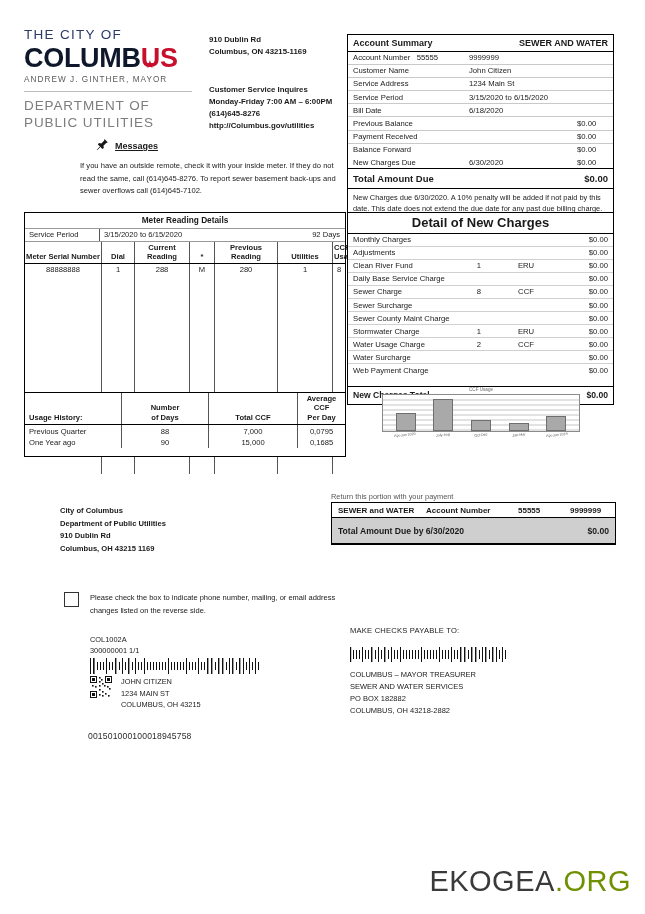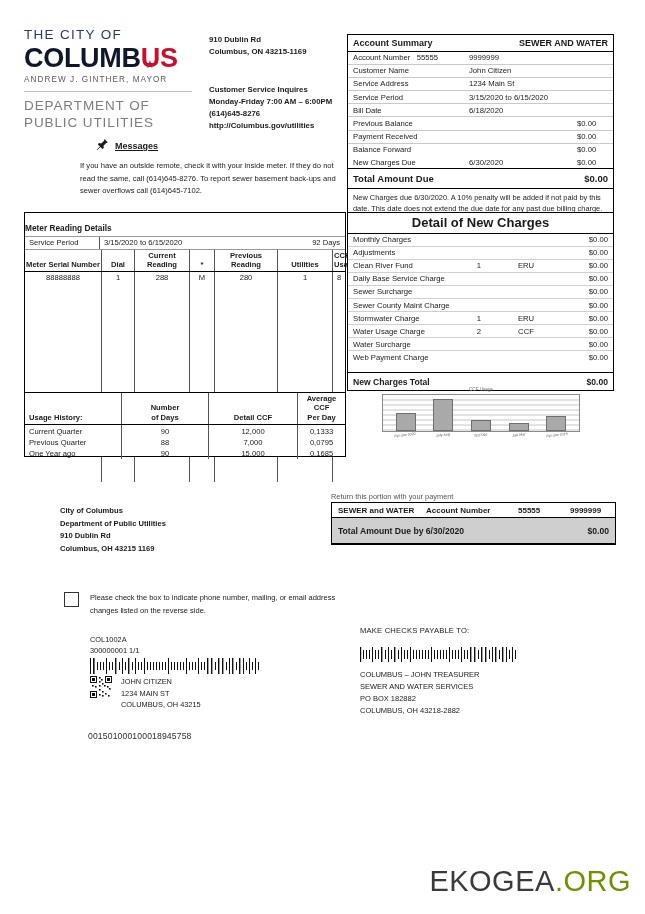--- a/index.html
+++ b/index.html
@@ -78,22 +78,22 @@
     padding:4px 5px;border-top:1.4px solid #000;border-bottom:1.4px solid #000;
   }
   .as-total span{font-size:9.5px;font-weight:bold;}
   .as-note{
     padding:3px 5px 4px 5px;font-size:7.4px;line-height:1.5;
   }
 
   
   #meter-box{left:24px;top:212px;width:322px;height:245px;}
   .mr-title{
-    text-align:left;font-size:8.3px;font-weight:bold;
-    padding:2px 0 2.5px 0;border-bottom:0.8px solid #999;margin-top:8px;
+    text-align:center;font-size:8.3px;font-weight:bold;
+    padding:2px 0 2.5px 0;border-bottom:0.8px solid #999;
   }
   .mr-period{
     display:flex;font-size:7.6px;border-bottom:0.8px solid #999;
   }
   .mr-period .p1{width:74px;padding:1.5px 4px;box-sizing:border-box;}
   .mr-period .p2{flex:1;padding:1.5px 4px;box-sizing:border-box;border-left:0.9px solid #555;}
   .mr-period .p3{padding:1.5px 5px 1.5px 0;text-align:right;}
   .mtbl{width:100%;border-collapse:collapse;table-layout:fixed;}
   .mtbl th{
     font-size:7.6px;font-weight:bold;text-align:center;
@@ -190,21 +190,21 @@
 
   
   #cust-block{left:90px;top:634px;}
   .cust-code{font-size:7.4px;line-height:1.5;}
   .barcode{height:16px;margin:2px 0 2px 0;}
   .qr{width:22px;height:22px;}
   .cust-addr{font-size:7.4px;line-height:1.55;}
   #bottom-number{left:88px;top:731px;font-size:8.6px;letter-spacing:0.15px;color:#2b2b2b;}
 
   
-  #checks-block{left:360px;top:626px;}
+  #checks-block{left:350px;top:626px;}
   .ck-title{font-size:7.6px;letter-spacing:0.2px;}
   .ck-addr{font-size:7.5px;line-height:1.62;}
 
   
   #ekogea{right:14px;bottom:16px;font-size:29px;letter-spacing:0.5px;}
   #ekogea .dark{color:#3a3a3a;}
   #ekogea .green{color:#6f9000;}
 </style>
 </head>
 <body>
@@ -438,28 +438,22 @@
   </tbody>
     </table>
 </div>
 
 <div class="abs box" id="usage-box">
   <table class="utbl">
     <tbody>
         <tr class="hdr">
       <th style="width:88px">Usage History:</th>
       <th class="c" style="width:78px">Number<br>of Days</th>
-      <th class="c" style="width:80px">Detail CCF</th>
+      <th class="c" style="width:80px">Total CCF</th>
       <th class="c">Average CCF<br>Per Day</th>
-    </tr>
-    <tr>
-      <td>Current Quarter</td>
-      <td class="c">90</td>
-      <td class="c">12,000</td>
-      <td class="c">0,1333</td>
     </tr>
     <tr>
       <td>Previous Quarter</td>
       <td class="c">88</td>
       <td class="c">7,000</td>
       <td class="c">0,0795</td>
     </tr>
     <tr>
       <td>One Year ago</td>
       <td class="c">90</td>
@@ -489,20 +483,26 @@
     <tr>
           <td>Clean River Fund</td>
           <td class="qty">1</td>
           <td class="unit">ERU</td>
           <td class="amt">$0.00</td>
         </tr>
     <tr>
           <td>Daily Base Service Charge</td>
           <td class="qty"></td>
           <td class="unit"></td>
+          <td class="amt">$0.00</td>
+        </tr>
+    <tr>
+          <td>Sewer Charge</td>
+          <td class="qty">8</td>
+          <td class="unit">CCF</td>
           <td class="amt">$0.00</td>
         </tr>
     <tr>
           <td>Sewer Surcharge</td>
           <td class="qty"></td>
           <td class="unit"></td>
           <td class="amt">$0.00</td>
         </tr>
     <tr>
           <td>Sewer County Maint Charge</td>
@@ -757,21 +757,21 @@
         <rect x="139" y="3" width="1" height="9"></rect>
           <rect x="142" y="0" width="1.4" height="15"></rect>
         <rect x="146" y="0" width="1" height="15"></rect>
           <rect x="149" y="3" width="1" height="9"></rect>
         <rect x="152" y="0" width="1" height="15"></rect>
           <rect x="155" y="3" width="1" height="9"></rect>
       </g>
     </svg>
   </div>
   <div class="ck-addr" style="margin-top:3px;">
-    <div>COLUMBUS – JOHN TREASURER</div>
+    <div>COLUMBUS – MAYOR TREASURER</div>
     <div>SEWER AND WATER SERVICES</div>
     <div>PO BOX 182882</div>
     <div>COLUMBUS, OH 43218-2882</div>
   </div>
 </div>
 
 <div class="abs" id="ekogea">
   <span class="dark">EKOGEA</span><span class="green">.ORG</span>
 </div>
 

